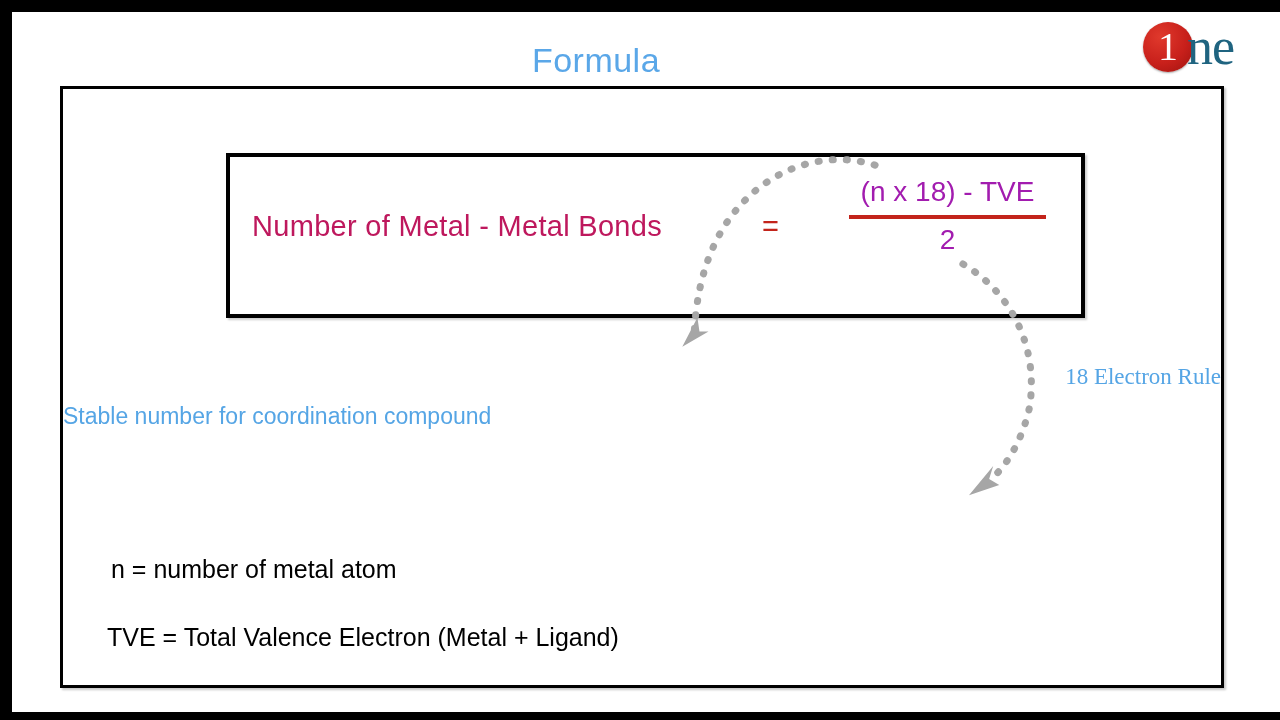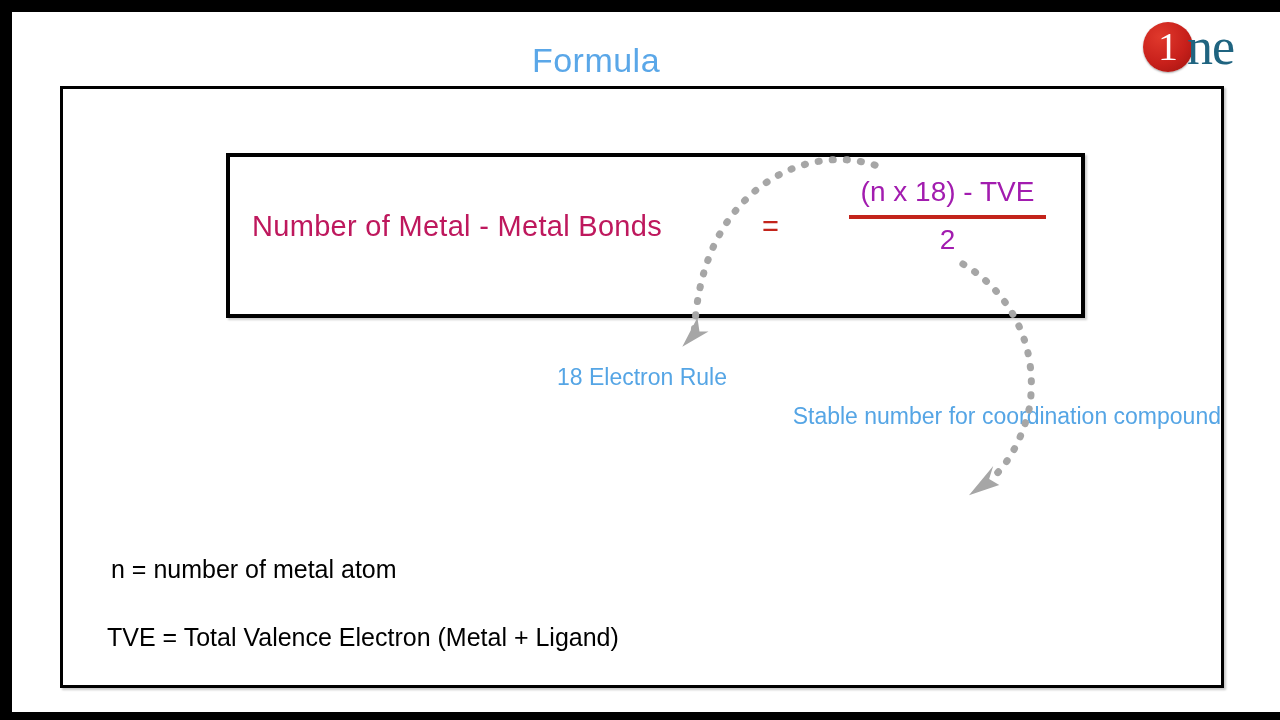--- a/index.html
+++ b/index.html
@@ -141,22 +141,22 @@
     pointer-events: none;
   }
 
   
   .annot {
     position: absolute;
     color: #55a5e5;
     font-size: 23px;
     white-space: nowrap;
   }
-  .annot-1a { left: 0; top: 275px; width: 1158px; text-align: center; }
-  .annot-1b { left: 0; top: 314px; width: 1158px; text-align: right; }
+  .annot-1a { left: 0; top: 275px; width: 1158px; text-align: right; font-family: Liberation Serif, serif; }
+  .annot-1b { left: 0; top: 314px; width: 1158px; text-align: left; }
   .annot-2  { left: 694px; top: 410px; }
 
   
   .legend {
     position: absolute;
     color: #000000;
     font-size: 25px;
     white-space: nowrap;
   }
   .legend-n   { left: 48px; top: 466px; }

